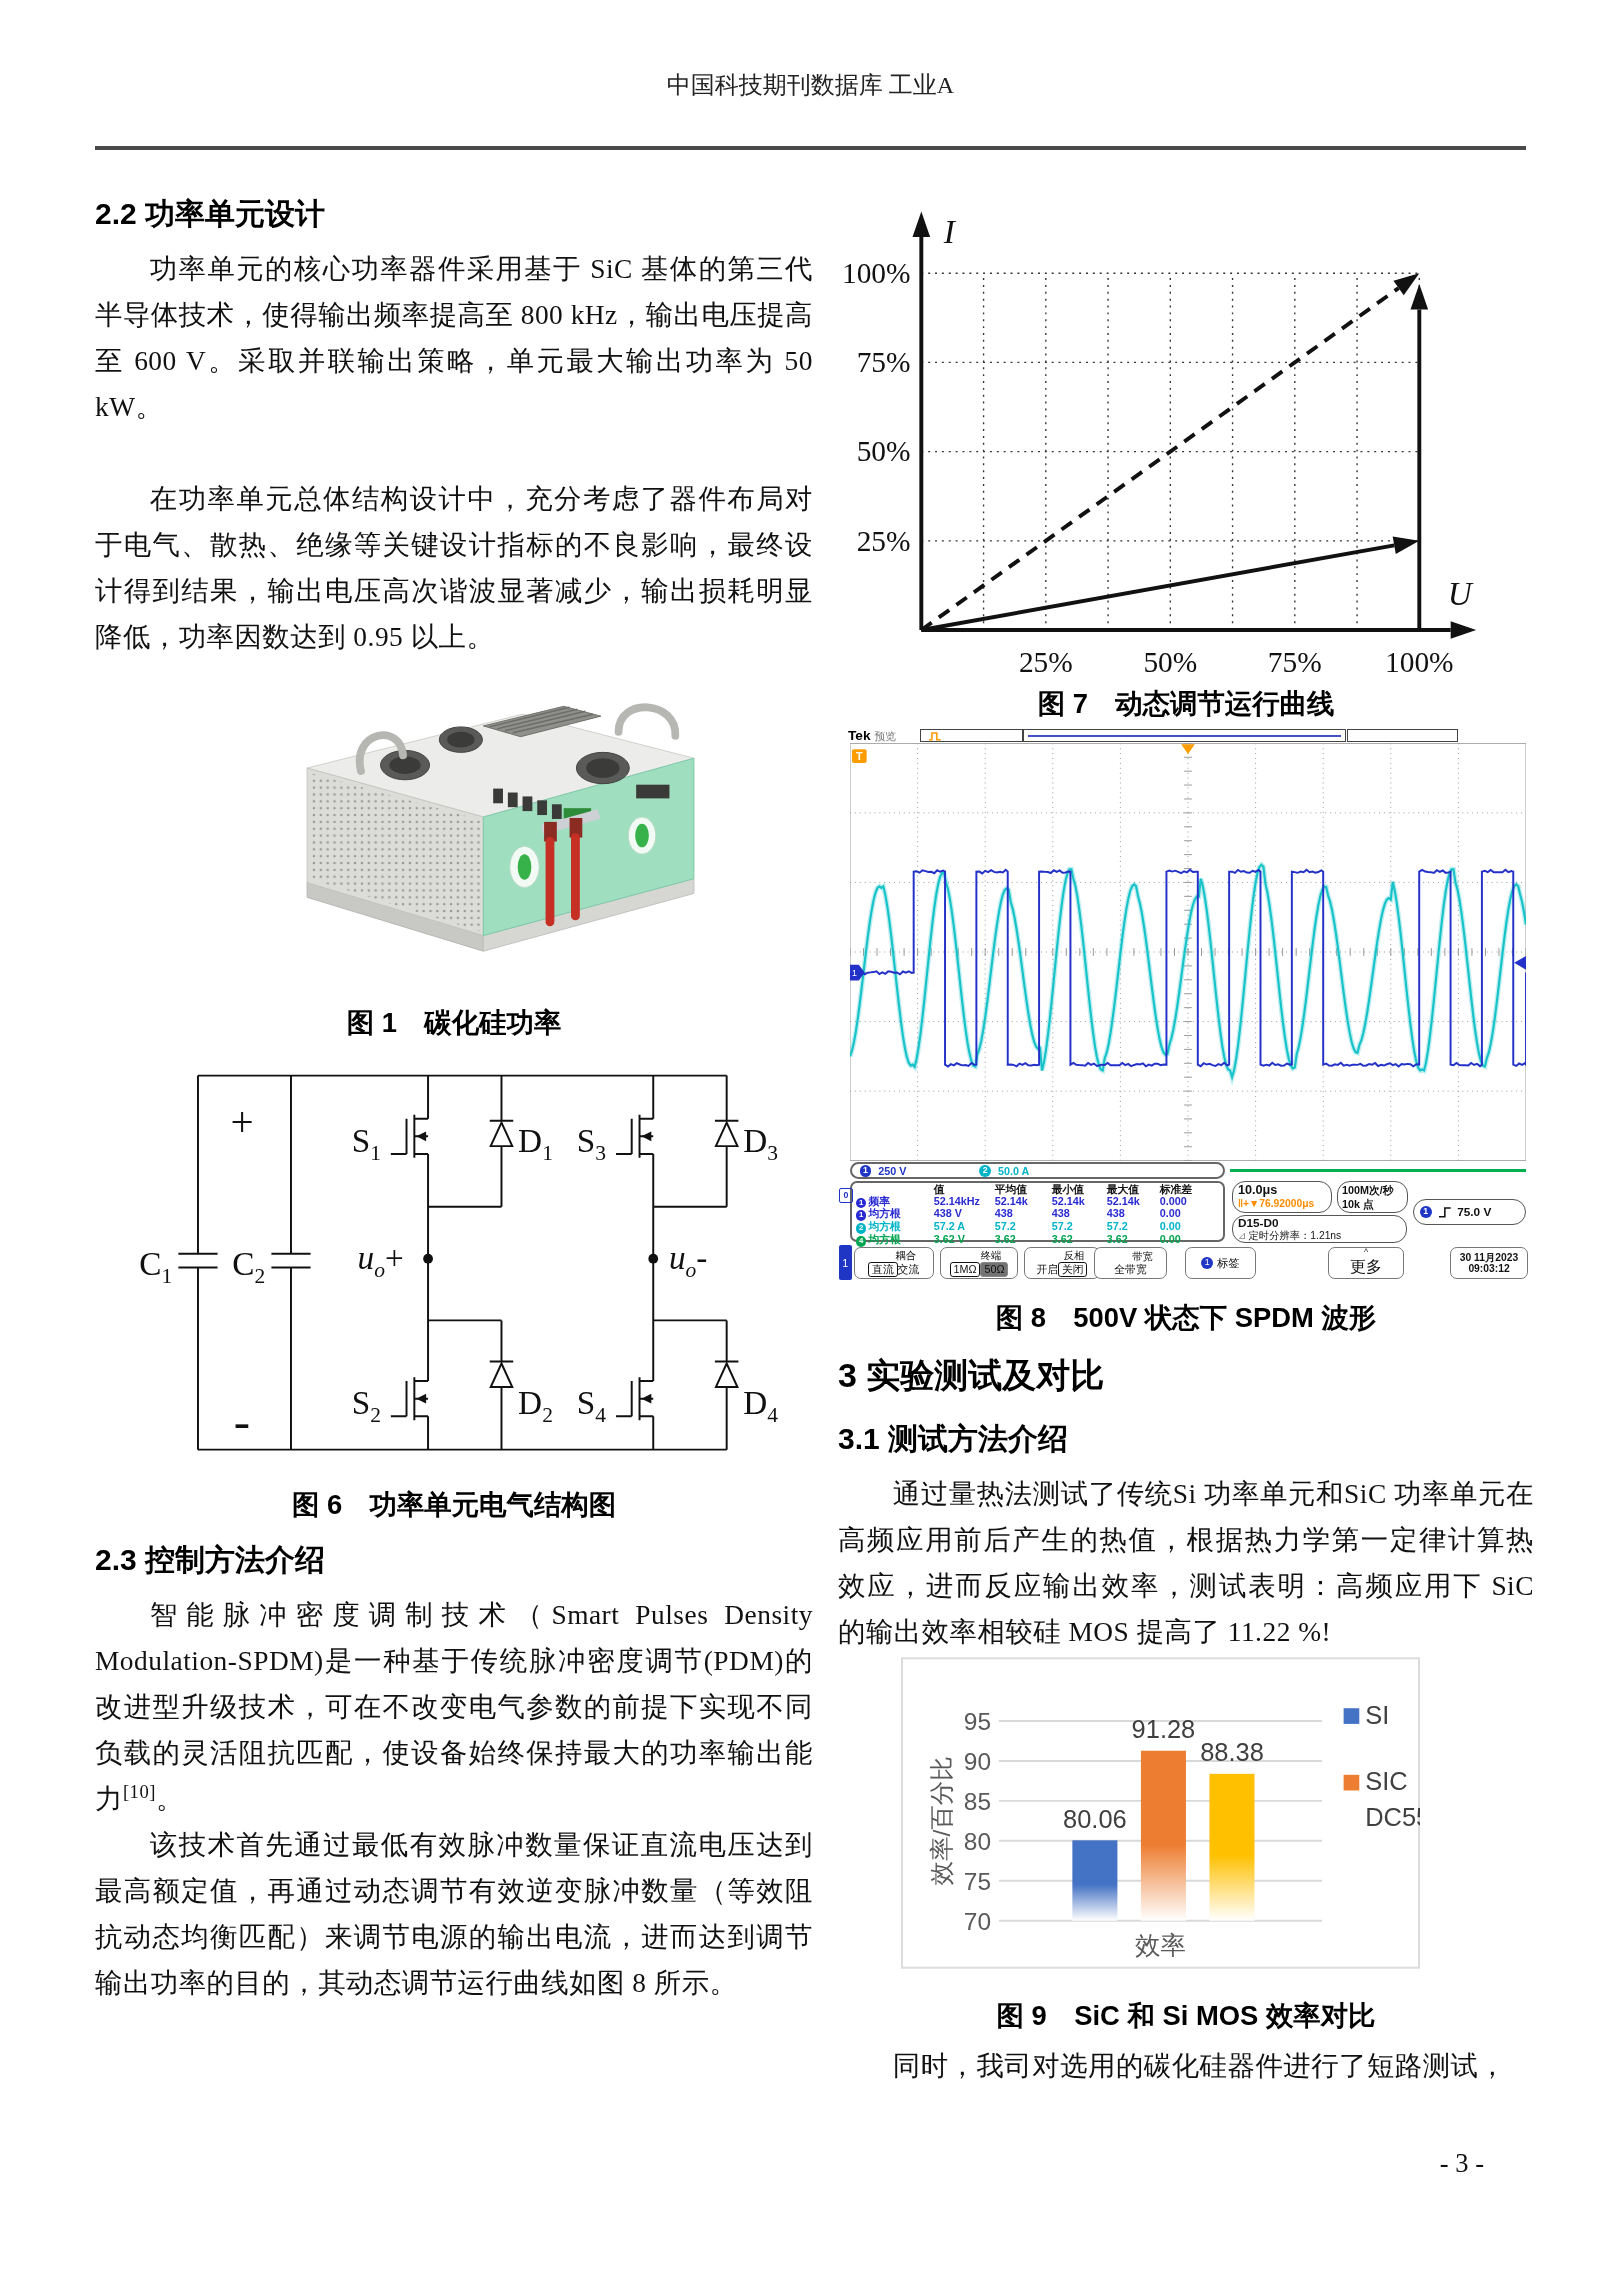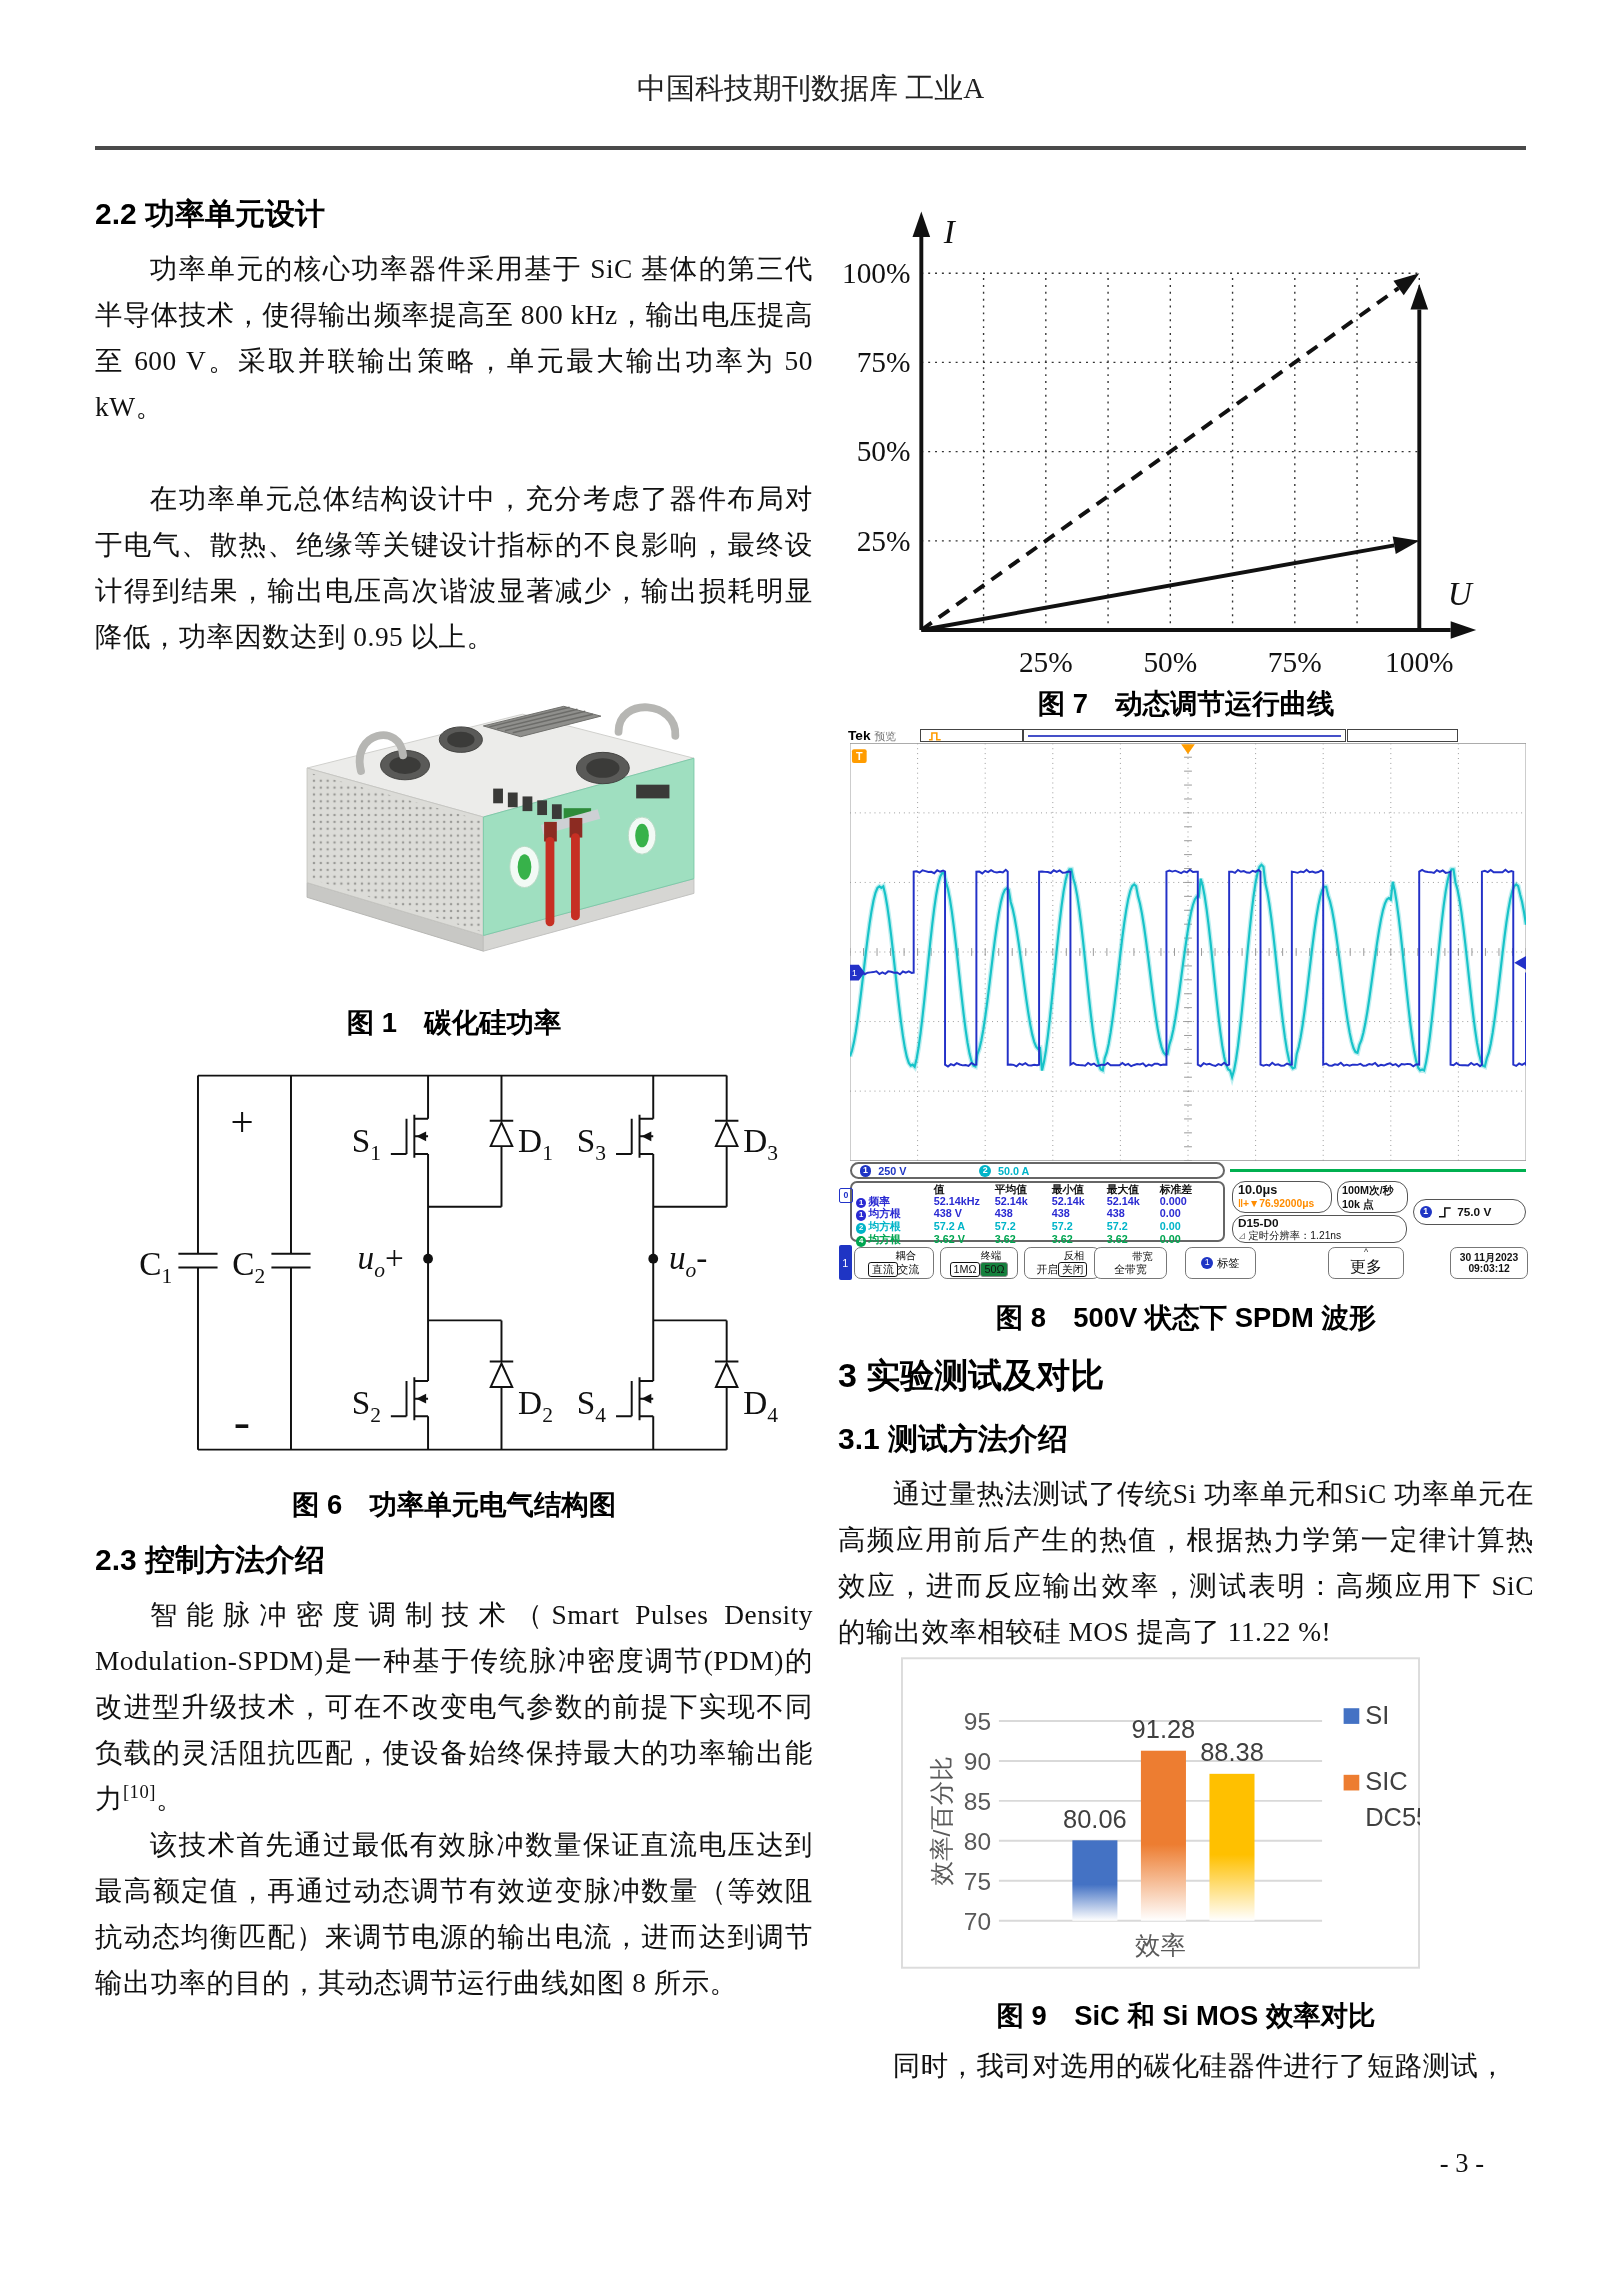--- a/index.html
+++ b/index.html
@@ -1,18 +1,18 @@
 <!DOCTYPE html>
 <html><head>
 <meta charset="utf-8">
 <style>
   html,body{margin:0;padding:0;}
   body{width:1621px;height:2293px;position:relative;background:#ffffff;color:#111;
        font-family:"Liberation Serif","DejaVu Serif",serif;}
-  .header{position:absolute;top:69px;left:0;width:100%;text-align:center;font-size:29px;color:#222;}
+  .header{position:absolute;top:69px;left:0;width:100%;text-align:center;font-size:24px;color:#222;}
   .header-rule{position:absolute;top:146px;left:95px;width:1431px;height:3.9px;background:#4a4a4a;}
   .footer{position:absolute;top:2148px;right:137px;font-size:26.5px;color:#111;}
 
   .col{position:absolute;}
   .col-left{left:95px;top:192px;width:718px;}
   .col-right{left:838px;top:157px;width:696px;}
 
   .h-sec{font-family:"Liberation Sans","DejaVu Sans",sans-serif;font-weight:bold;color:#000;
          font-size:30px;line-height:44px;margin:0 0 9.8px 0;}
   .h-sec.big{font-size:34px;line-height:45px;margin:15.7px 0 0 0;}
@@ -76,21 +76,21 @@
   .d0mark{position:absolute;left:1px;top:461px;width:11.8px;height:12.7px;border:1px solid #2233c8;color:#2233c8;
           font-size:8.8px;line-height:12.7px;text-align:center;border-radius:2px;font-weight:bold;}
   .menu{position:absolute;left:0;top:518px;width:696px;height:37px;}
   .mtab{position:absolute;left:1px;top:0;width:12.7px;height:35px;background:#1f35c4;color:#fff;
         font-size:10.8px;display:flex;align-items:center;justify-content:center;border-radius:2px;}
   .mgroup{position:absolute;top:2px;height:32px;border:1px solid #777;border-radius:6.9px;background:#fff;
           box-sizing:border-box;display:flex;flex-direction:column;align-items:center;justify-content:center;}
   .mlabel{font-size:10.3px;line-height:11.8px;color:#111;margin-left:24px;}
   .mbtns{display:flex;gap:0;align-items:center;font-size:10.8px;line-height:12.7px;}
   .mbtn.sel{border:1.5px solid #111;border-radius:2.9px;padding:0 2.9px;}
-  .mbtn.dis{border:1px solid #888;background:#15803d;border-radius:2.9px;padding:0 2.9px;text-align:center;}
+  .mbtn.dis{border:1px solid #888;background:#737373;border-radius:2.9px;padding:0 2.9px;text-align:center;}
   .g1{left:15.7px;width:80px;} .g2{left:102px;width:78px;} .g3{left:186px;width:76px;}
   .g4{left:256px;width:73px;} .g5{left:347px;width:71px;flex-direction:row;gap:3.9px;font-size:11.3px;}
   .g6{left:490px;width:76px;} .g7{left:612px;width:78px;font-size:10.3px;line-height:11.8px;font-weight:bold;}
   .caret{font-size:8.8px;line-height:7.8px;color:#333;}
 </style>
 </head>
 <body>
 
 <div class="header">中国科技期刊数据库 工业A</div>
 <div class="header-rule"></div>

